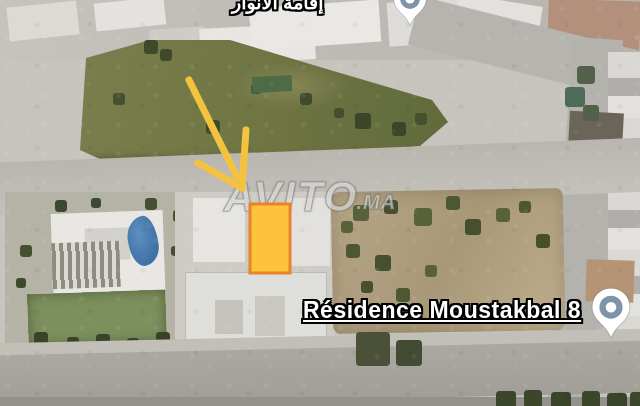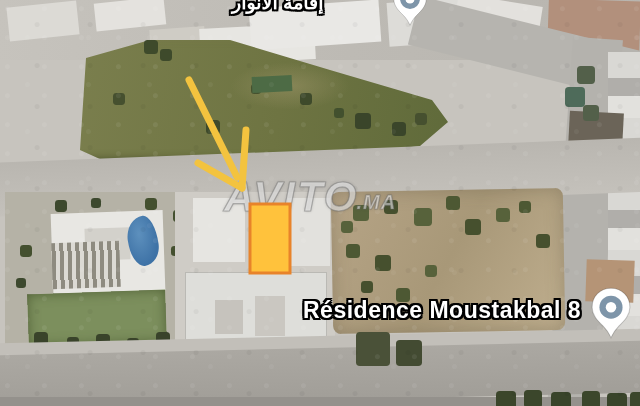--- a/index.html
+++ b/index.html
@@ -125,21 +125,21 @@
 
   <svg class="abs" style="left:0;top:0;z-index:40;pointer-events:none;" width="640" height="406" viewBox="0 0 640 406">
     <rect x="250" y="204" width="40" height="69" stroke-width="3" fill="#FFC23C" stroke="#E8832A"></rect>
     <line x1="189" y1="80" x2="237" y2="177" stroke-width="7" stroke-linecap="round" stroke="#F3C33F"></line>
     <line x1="198" y1="163" x2="242" y2="188" stroke-width="7" stroke-linecap="round" stroke="#F3C33F"></line>
     <line x1="246" y1="130" x2="242" y2="188" stroke-width="7" stroke-linecap="round" stroke="#F3C33F"></line>
   </svg>
 
   <div class="abs outlined-label" style="left:232px;top:-9px;z-index:50;font-size:19px;direction:rtl;">إقامة الأنوار</div>
 
-  <div class="abs outlined-label" style="left:303px;top:297px;z-index:50;font-size:23px;letter-spacing:0.5px;">Résidence Moustakbal 8</div>
+  <div class="abs outlined-label" style="left:303px;top:297px;z-index:50;font-size:23px;letter-spacing:0.5px;text-decoration:underline;">Résidence Moustakbal 8</div>
 
   <svg class="abs" style="left:392px;top:-18px;z-index:55;" width="36" height="45" viewBox="0 0 40 50">
     <path d="M20 1 C30.5 1 38 8.8 38 19 C38 26.5 33 31.5 27.5 37 C24.5 40 22 43.5 20 48 C18 43.5 15.5 40 12.5 37 C7 31.5 2 26.5 2 19 C2 8.8 9.5 1 20 1 Z" stroke="rgba(0,0,0,0.2)" stroke-width="1" fill="#FFFFFF"></path>
     <circle cx="20" cy="19" r="11" fill="#7E95A9"></circle>
     <circle cx="20" cy="19" r="5" fill="#FFFFFF"></circle>
   </svg>
 
   <svg class="abs" style="left:590px;top:287px;z-index:55;" width="42" height="53" viewBox="0 0 40 50">
     <path d="M20 1 C30.5 1 38 8.8 38 19 C38 26.5 33 31.5 27.5 37 C24.5 40 22 43.5 20 48 C18 43.5 15.5 40 12.5 37 C7 31.5 2 26.5 2 19 C2 8.8 9.5 1 20 1 Z" stroke="rgba(0,0,0,0.2)" stroke-width="1" fill="#FFFFFF"></path>
     <circle cx="20" cy="19" r="11" fill="#7E95A9"></circle>

